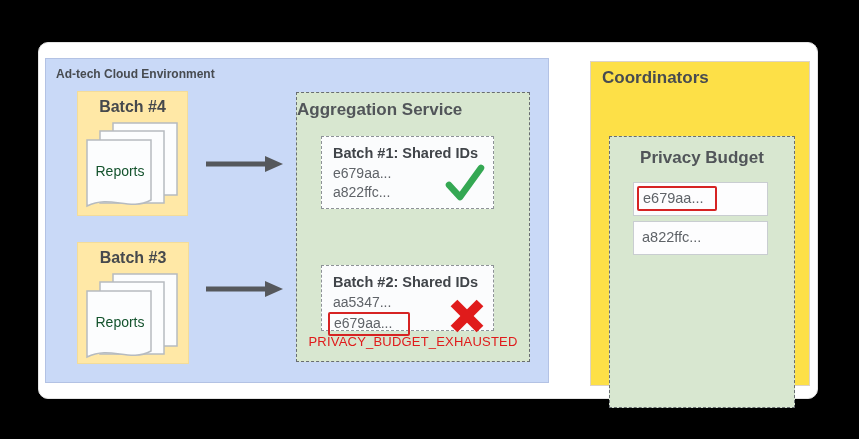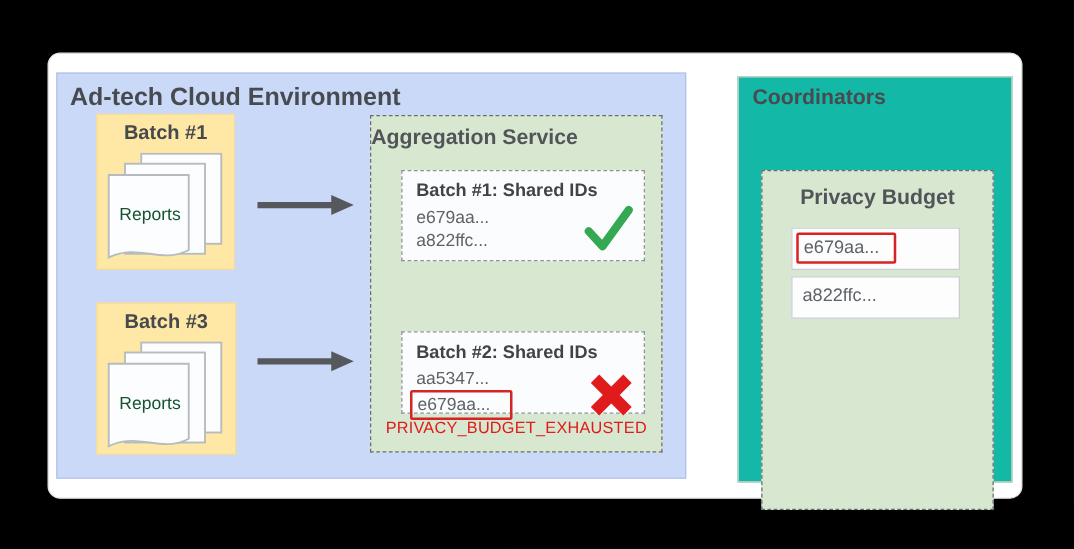--- a/index.html
+++ b/index.html
@@ -13,21 +13,21 @@
     box-sizing:border-box;
   }
   .abs { position:absolute; box-sizing:border-box; }
 
   
   .blue-box {
     left:6px; top:15px; width:504px; height:325px;
     background:#c9d9f7; border:1px solid #b3c2e4;
   }
   .section-title {
-    font-size:20px; font-weight:bold; color:#474b50; white-space:nowrap;
+    font-size:12px; font-weight:bold; color:#474b50; white-space:nowrap;
   }
   .blue-title { left:10px; top:8px; }
 
   .batch-box {
     width:111px; height:125px; background:#ffe8a6; border:1px solid #f3dc9a;
   }
   .batch1 { left:31px; top:32px; }
   .batch2 { left:31px; top:183px; width:112px; height:122px; }
   .batch-label {
     left:0; top:6px; width:100%; text-align:center;
@@ -46,21 +46,21 @@
   
   .agg-box {
     left:250px; top:33px; width:234px; height:270px;
     background:#d8e7d0; border:1.5px dashed #686d71;
   }
   .agg-title {
     left:0; top:7px; width:100%; text-align:left;
     font-size:17px; font-weight:bold; color:#515559;
   }
   .result-box {
-    left:24px; width:195px; background:#fbfcfd; border:1.5px dashed #8d9297;
+    left:24px; width:173px; background:#fbfcfd; border:1.5px dashed #8d9297;
     padding:8px 0 17px 11px; overflow:visible;
   }
   .result1 { top:43px; height:73px; }
   .result2 { top:172px; height:66px; }
   .result-title { font-size:14.5px; font-weight:bold; color:#404449; margin-bottom:3px; white-space:nowrap; }
   .result-id { font-size:14px; color:#5f6368; line-height:19px; white-space:nowrap; }
   .red-outline {
     display:inline-block; border:2.5px solid #d62323; border-radius:2px;
     padding:0 16px 1px 4px; margin-left:-5px;
   }
@@ -68,21 +68,21 @@
   .x-icon { right:6px; bottom:-6px; width:40px; height:40px; }
   .error-label {
     left:0; top:241px; width:100%; text-align:center;
     font-size:13px; font-weight:normal; color:#e01b1b; letter-spacing:0.2px;
     white-space:nowrap;
   }
 
   
   .coord-box {
     left:551px; top:18px; width:220px; height:325px;
-    background:#14b8a6; border:1px solid #ddd3c6;
+    background:#fde047; border:1px solid #ddd3c6;
   }
   .coord-title { left:11px; top:6px; font-size:17px; }
   .pb-box {
     left:18px; top:30px; width:186px; height:272px;
     background:#d8e7d0; border:1.5px dashed #686d71;margin-top:44px;
   }
   .pb-title {
     left:0; top:11px; width:100%; text-align:center;
     font-size:17px; font-weight:bold; color:#515559;
   }
@@ -101,21 +101,21 @@
 </head>
 <body>
 
 <div id="stage">
   <div class="card">
 
     <div class="abs blue-box">
       <div class="abs section-title blue-title">Ad-tech Cloud Environment</div>
 
       <div class="abs batch-box batch1">
-        <div class="abs batch-label">Batch #1</div>
+        <div class="abs batch-label">Batch #4</div>
         <svg class="abs doc-stack" width="100" height="92" viewBox="0 0 100 92">
           <rect x="30" y="1" width="64" height="72" fill="#fcfdfe" stroke="#b6bbc0" stroke-width="1.5"></rect>
           <rect x="17" y="9" width="64" height="72" fill="#fcfdfe" stroke="#b6bbc0" stroke-width="1.5"></rect>
           <path d="M4,18 L68,18 L68,78 C46,90 28,72 4,84 Z" fill="#fcfdfe" stroke="#b6bbc0" stroke-width="1.5"></path>
         </svg>
         <div class="abs doc-label">Reports</div>
       </div>
 
       <div class="abs batch-box batch2">
         <div class="abs batch-label">Batch #3</div>

